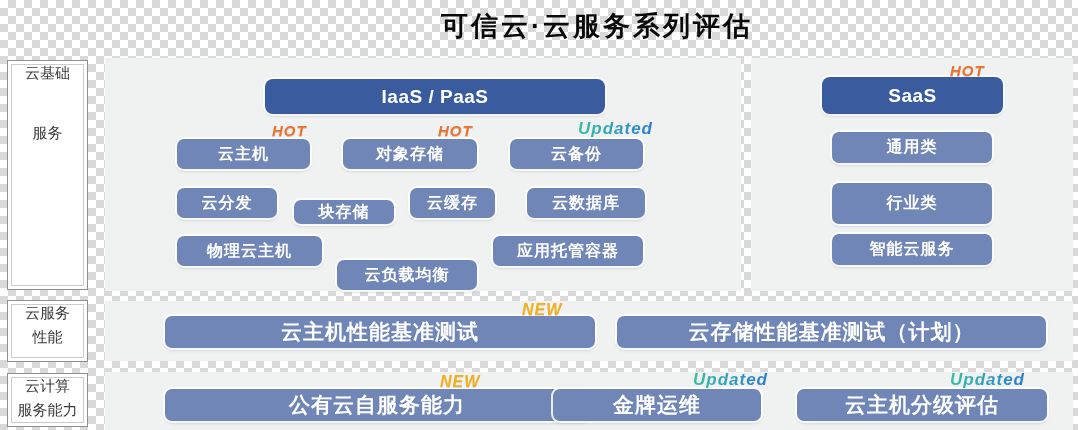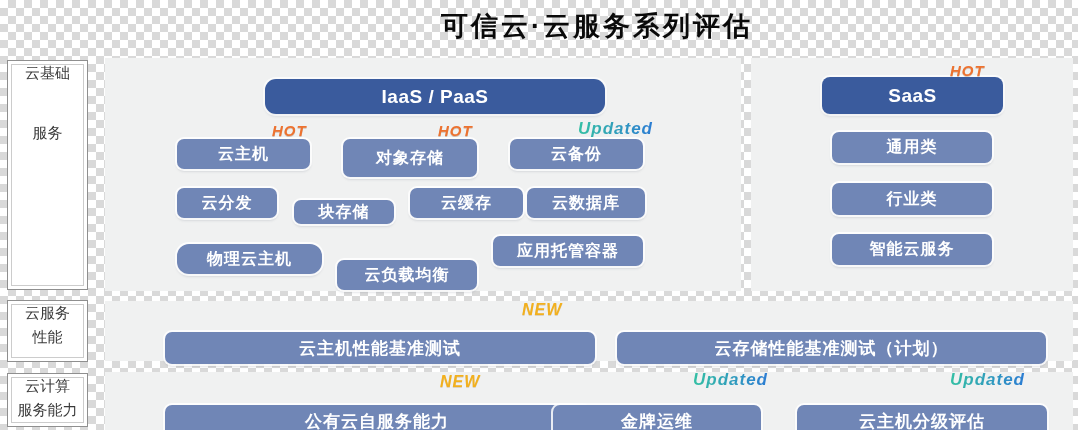--- a/index.html
+++ b/index.html
@@ -31,21 +31,21 @@
     box-shadow:0 0 0 2px rgba(255,255,255,.7),0 2px 3px rgba(80,90,110,.25);
     display:flex;align-items:center;justify-content:center;
     color:#ffffff;font-weight:700;font-size:19px;letter-spacing:.5px;
   }
   .svc-btn{
     background:#7086b6;border-radius:7px;box-sizing:border-box;
     box-shadow:0 0 0 2px rgba(255,255,255,.85),0 2px 3px rgba(80,90,110,.3);
     display:flex;align-items:center;justify-content:center;
     color:#ffffff;font-weight:700;font-size:16px;letter-spacing:1px;
   }
-  .svc-btn.wide{font-size:17px;margin-top:16px;}
+  .svc-btn.wide{font-size:21px;}
   .badge{font-style:italic;font-weight:900;letter-spacing:1px;white-space:nowrap;}
   .badge-hot{font-size:15px;color:#ed7230;text-shadow:0 1px 0 rgba(120,50,0,.25);}
   .badge-new{font-size:16px;color:#f2b01e;text-shadow:0 1px 0 rgba(140,90,0,.2);}
   .badge-updated{font-size:17px;color:#2e9bbf;}
   @supports ((-webkit-background-clip:text) or (background-clip:text)){
     .badge-updated{
       background:linear-gradient(90deg,#35c0a4,#2b7cd3);
       -webkit-background-clip:text;background-clip:text;color:transparent;
     }
   }
@@ -68,43 +68,43 @@
   </div>
   <div class="abs side-box" style="left:7px;top:300px;width:81px;height:62px;">
     <span>云服务</span>
     <span>性能</span>
   </div>
   <div class="abs side-box" style="left:7px;top:373px;width:81px;height:54px;">
     <span>云计算</span>
     <span>服务能力</span>
   </div>
 
-  <div class="abs hdr-btn" style="left:265px;top:79px;width:340px;height:35px;border-radius:11px;">IaaS / PaaS</div>
+  <div class="abs hdr-btn" style="left:265px;top:79px;width:340px;height:35px;">IaaS / PaaS</div>
 
   <div class="abs hdr-btn" style="left:822px;top:77px;width:181px;height:37px;">SaaS</div>
   <div class="abs badge badge-hot" style="left:950px;top:62px;">HOT</div>
 
   <div class="abs svc-btn" style="left:177px;top:139px;width:133px;height:30px;">云主机</div>
-  <div class="abs svc-btn" style="left:343px;top:139px;width:134px;height:38px;">对象存储</div>
+  <div class="abs svc-btn" style="left:343px;top:139px;width:134px;height:30px;">对象存储</div>
   <div class="abs svc-btn" style="left:510px;top:139px;width:133px;height:30px;">云备份</div>
   <div class="abs badge badge-hot" style="left:272px;top:122px;">HOT</div>
   <div class="abs badge badge-hot" style="left:438px;top:122px;">HOT</div>
   <div class="abs badge badge-updated" style="left:578px;top:119px;">Updated</div>
 
   <div class="abs svc-btn" style="left:177px;top:188px;width:100px;height:30px;">云分发</div>
   <div class="abs svc-btn" style="left:294px;top:200px;width:100px;height:24px;">块存储</div>
-  <div class="abs svc-btn" style="left:410px;top:188px;width:113px;height:30px;">云缓存</div>
+  <div class="abs svc-btn" style="left:410px;top:188px;width:85px;height:30px;">云缓存</div>
   <div class="abs svc-btn" style="left:527px;top:188px;width:118px;height:30px;">云数据库</div>
 
-  <div class="abs svc-btn" style="left:177px;top:244px;width:145px;height:30px;border-radius:12px;">物理云主机</div>
+  <div class="abs svc-btn" style="left:177px;top:236px;width:145px;height:30px;">物理云主机</div>
   <div class="abs svc-btn" style="left:337px;top:236px;width:140px;height:30px;margin-top:24px;">云负载均衡</div>
   <div class="abs svc-btn" style="left:493px;top:236px;width:150px;height:30px;">应用托管容器</div>
 
   <div class="abs svc-btn" style="left:832px;top:132px;width:160px;height:31px;">通用类</div>
-  <div class="abs svc-btn" style="left:832px;top:183px;width:160px;height:32px;">行业类</div>
+  <div class="abs svc-btn" style="left:832px;top:183px;width:160px;height:41px;">行业类</div>
   <div class="abs svc-btn" style="left:832px;top:234px;width:160px;height:31px;">智能云服务</div>
 
   <div class="abs svc-btn wide" style="left:165px;top:316px;width:430px;height:32px;">云主机性能基准测试</div>
   <div class="abs svc-btn wide" style="left:617px;top:316px;width:429px;height:32px;">云存储性能基准测试（计划）</div>
   <div class="abs badge badge-new" style="left:522px;top:301px;">NEW</div>
 
   <div class="abs svc-btn wide" style="left:165px;top:389px;width:424px;height:32px;text-align:right;">公有云自服务能力</div>
   <div class="abs svc-btn wide" style="left:553px;top:389px;width:208px;height:32px;">金牌运维</div>
   <div class="abs svc-btn wide" style="left:797px;top:389px;width:250px;height:32px;">云主机分级评估</div>
   <div class="abs badge badge-new" style="left:440px;top:373px;">NEW</div>

